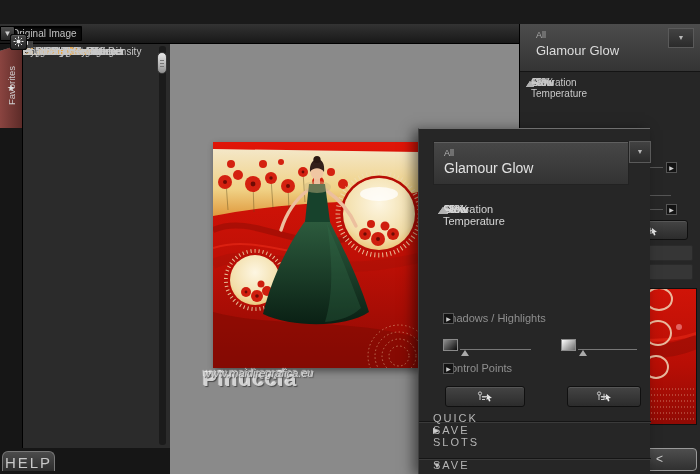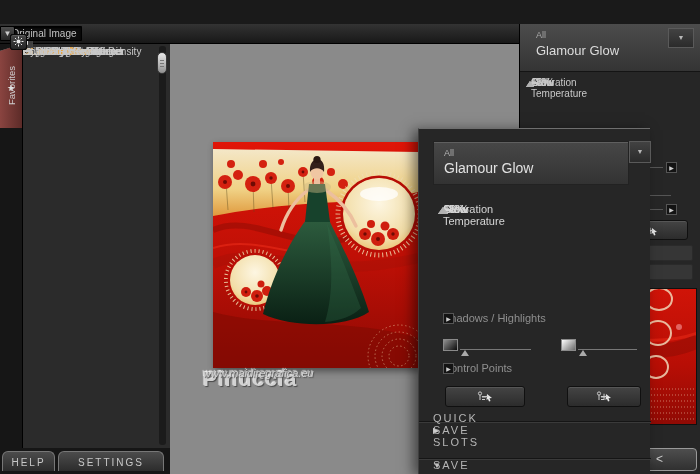--- a/index.html
+++ b/index.html
@@ -71,21 +71,21 @@
   .filter-row.selected .flabel{color:#e8a33d;font-weight:bold;}
   .list-scrollbar{left:159px;top:46px;width:7px;height:399px;background:#1b1b1b;border-radius:3px;z-index:4;}
   .list-thumb{left:157px;top:52px;width:10px;height:22px;z-index:5;border:1px solid #3a3a3a;border-radius:5px;
     background:linear-gradient(#e8e8e8,#909090);}
   .list-thumb::after{content:"";position:absolute;left:2px;right:2px;top:7px;height:8px;
     background:repeating-linear-gradient(#777 0 1px,#0000 1px 3px);}
 
   
   .bottom-bar{left:0;top:448px;width:170px;height:26px;background:#161616;z-index:3;}
   .foot-btn{top:451px;height:20px;background:linear-gradient(#4c4c4c,#2c2c2c);border:1px solid #777;
-    border-bottom:none;border-radius:6px 6px 0 0;color:#c8c8c8;font-size:10px;letter-spacing:2px;
+    border-bottom:none;border-radius:6px 6px 0 0;color:#c8c8c8;font-size:15px;letter-spacing:2px;
     text-align:center;line-height:22px;z-index:4;}
   .help-btn{left:2px;width:53px;}
   .settings-btn{left:58px;width:106px;}
 
   
   .canvas{left:170px;top:44px;width:349px;height:430px;background:#8a8a8a;z-index:1;}
   .artwork{left:213px;top:142px;width:205px;height:226px;z-index:2;box-shadow:2px 3px 7px rgba(0,0,0,.45);}
   .watermark{left:203px;top:367px;width:165px;text-align:center;z-index:2;color:#d2d2d2;}
   .watermark span{position:static;display:block;}
   .wm-name{font-size:21px;font-weight:bold;letter-spacing:1px;
@@ -532,21 +532,20 @@
       <div class="filter-row">
         <span class="star">★</span>
         <span class="flabel">Contrast User Defined</span>
       </div>
     </div>
   <div class="list-scrollbar"></div>
   <div class="list-thumb"></div>
 
   <div class="bottom-bar"></div>
   <div class="foot-btn help-btn">HELP</div>
-  <div class="foot-btn settings-btn">SETTINGS</div>
 
   <div class="right-panel">
     <div class="rp-header">
       <span class="rp-cat">All</span>
       <span class="rp-name">Glamour Glow</span>
       <div class="rp-scroll scrollpair">
         <span class="scroll-btn">▲</span>
         <span class="scroll-btn">▼</span>
       </div>
     </div>

